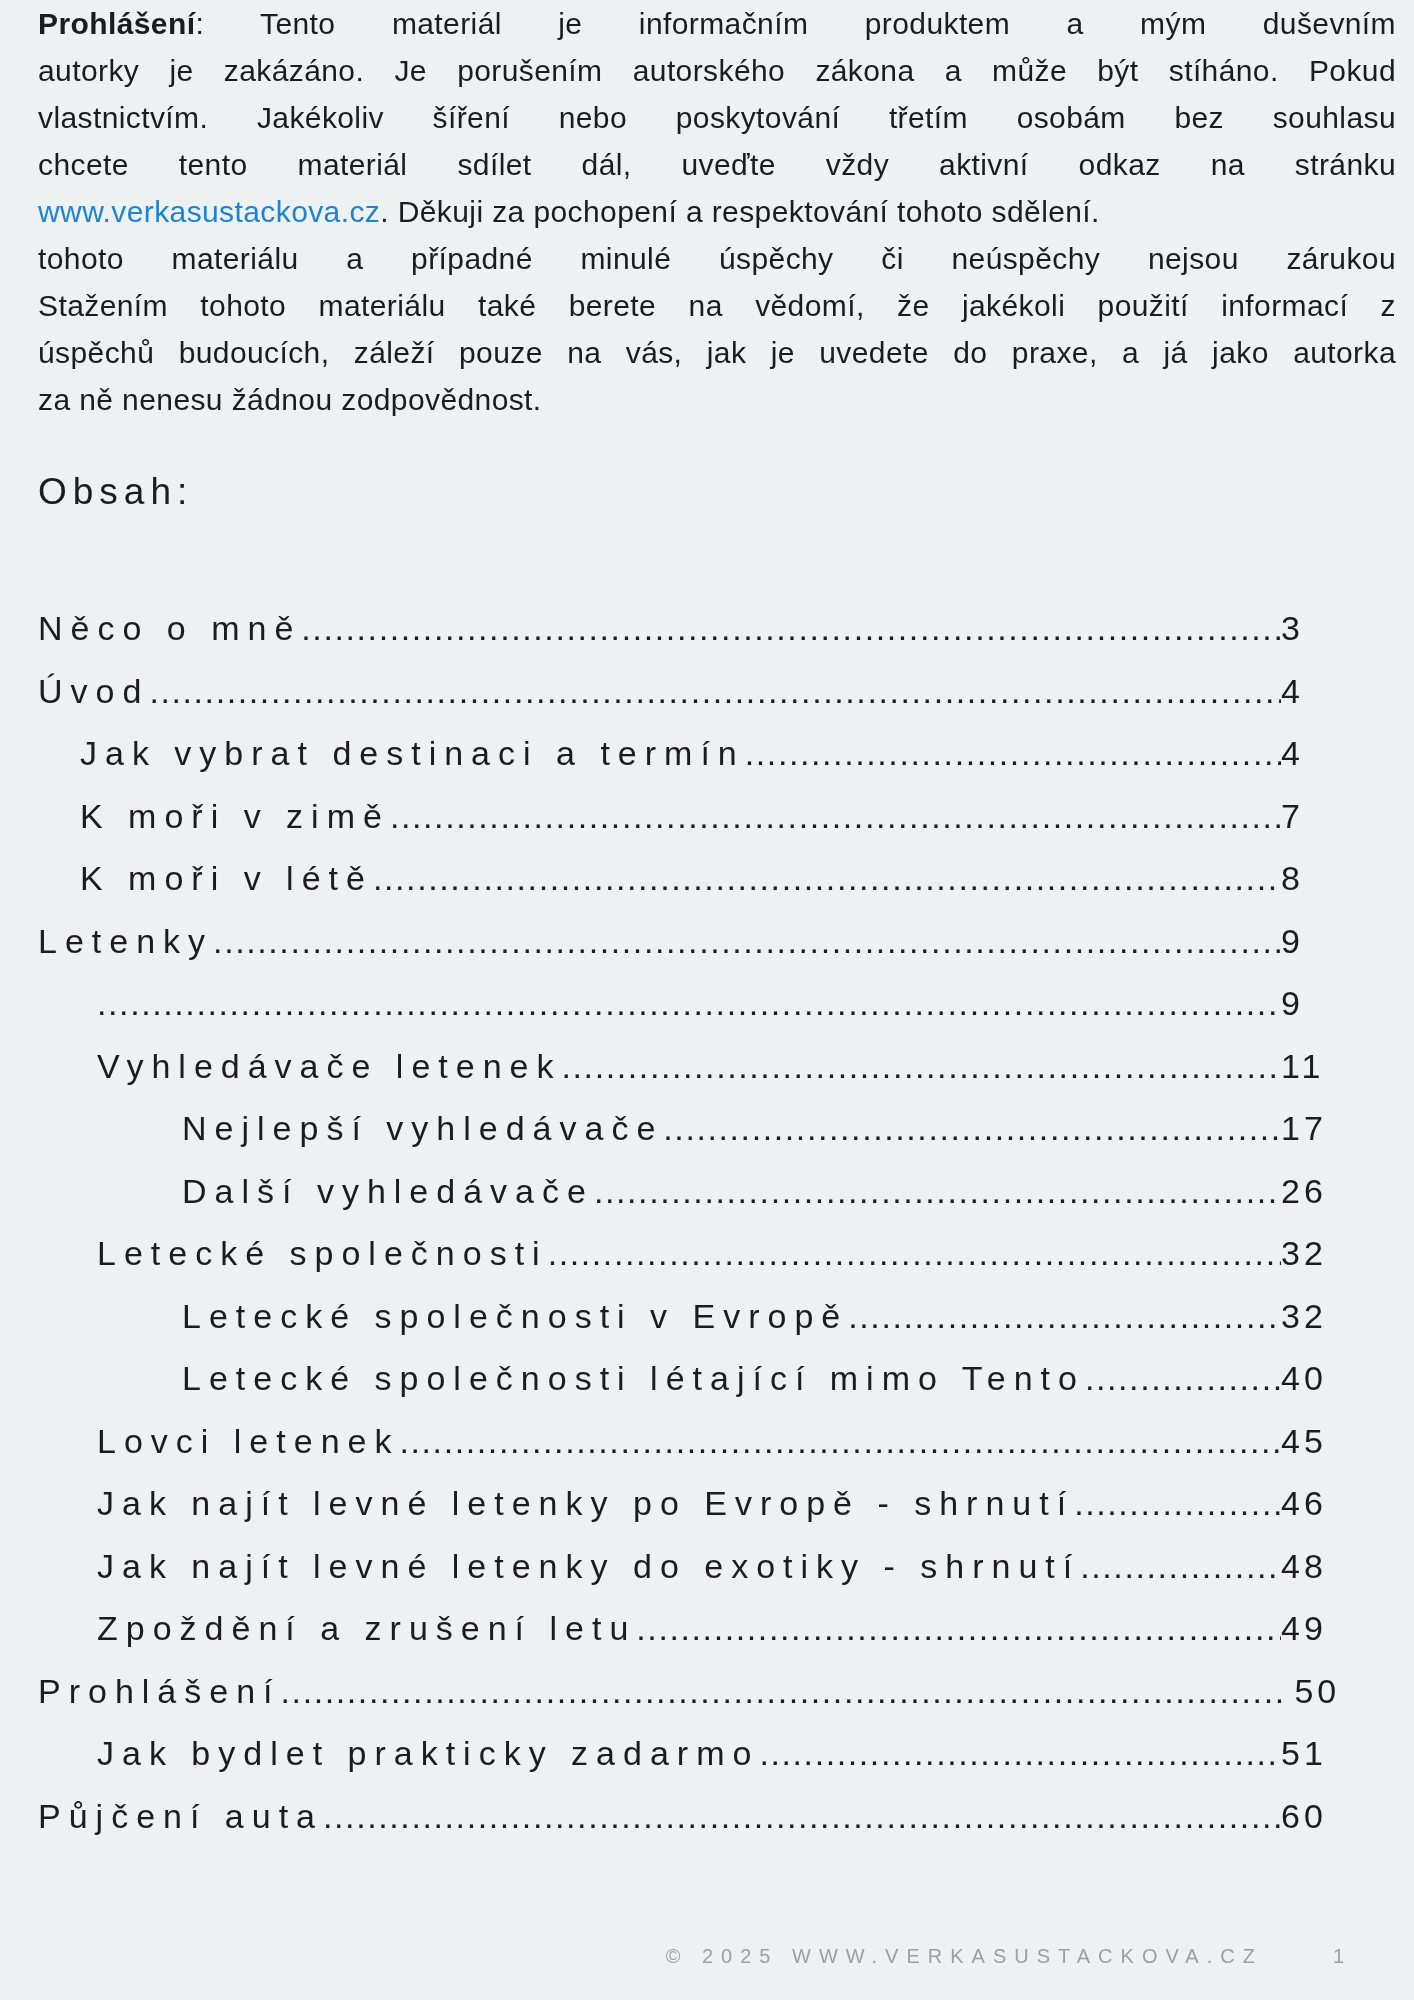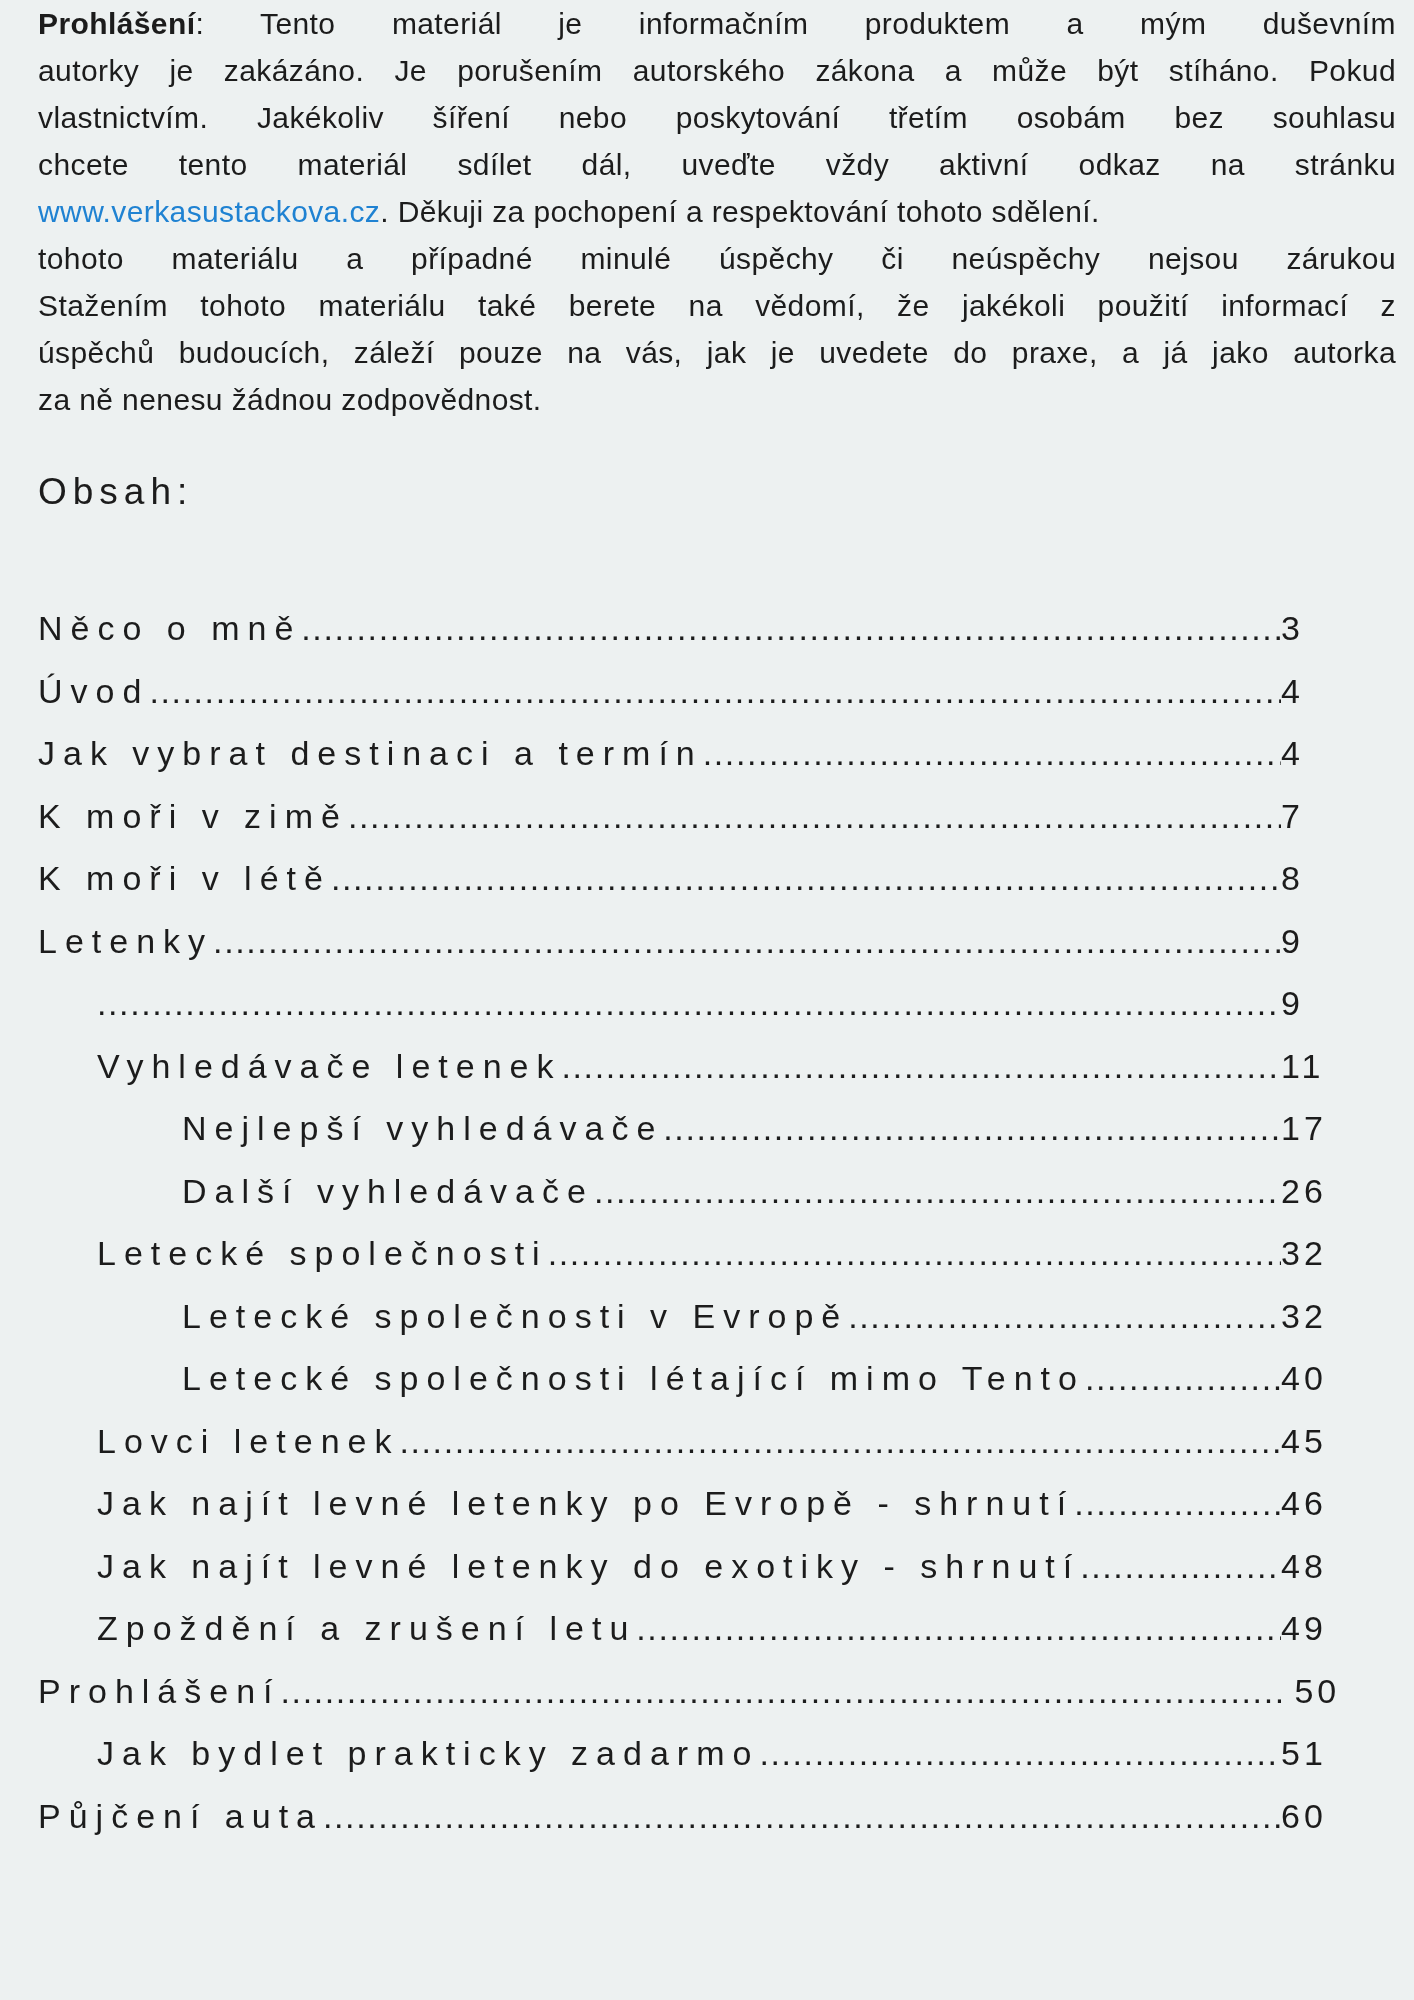--- a/index.html
+++ b/index.html
@@ -52,21 +52,21 @@
     margin-top:81px;
     font-size:34px;
     letter-spacing:8px;
   }
   .toc-row{
     display:flex;
     align-items:flex-start;
     line-height:62.5px;
     height:62.5px;
   }
-  .toc-row.lvl1{}
+  .toc-row.lvl1{margin-left:42px;}
   .toc-row.lvl2{margin-left:59px;}
   .toc-row.lvl3{margin-left:144px;}
   .toc-label{
     white-space:nowrap;
     flex:0 0 auto;
   }
   .toc-dots{
     flex:1 1 auto;
     min-width:0;
     overflow:hidden;
@@ -229,14 +229,18 @@
       <span class="toc-page">51</span>
     </div>
 
     <div class="toc-row lvl0">
       <span class="toc-label">Půjčení auta</span>
       <span class="toc-dots">............................................................................................................................................................................................................................</span>
       <span class="toc-page">60</span>
     </div>
   </div>
 
+  <div class="footer">
+    <span>© 2025 WWW.VERKASUSTACKOVA.CZ</span>
+    <span>1</span>
+  </div>
 
 </div>
 
 </body></html>

